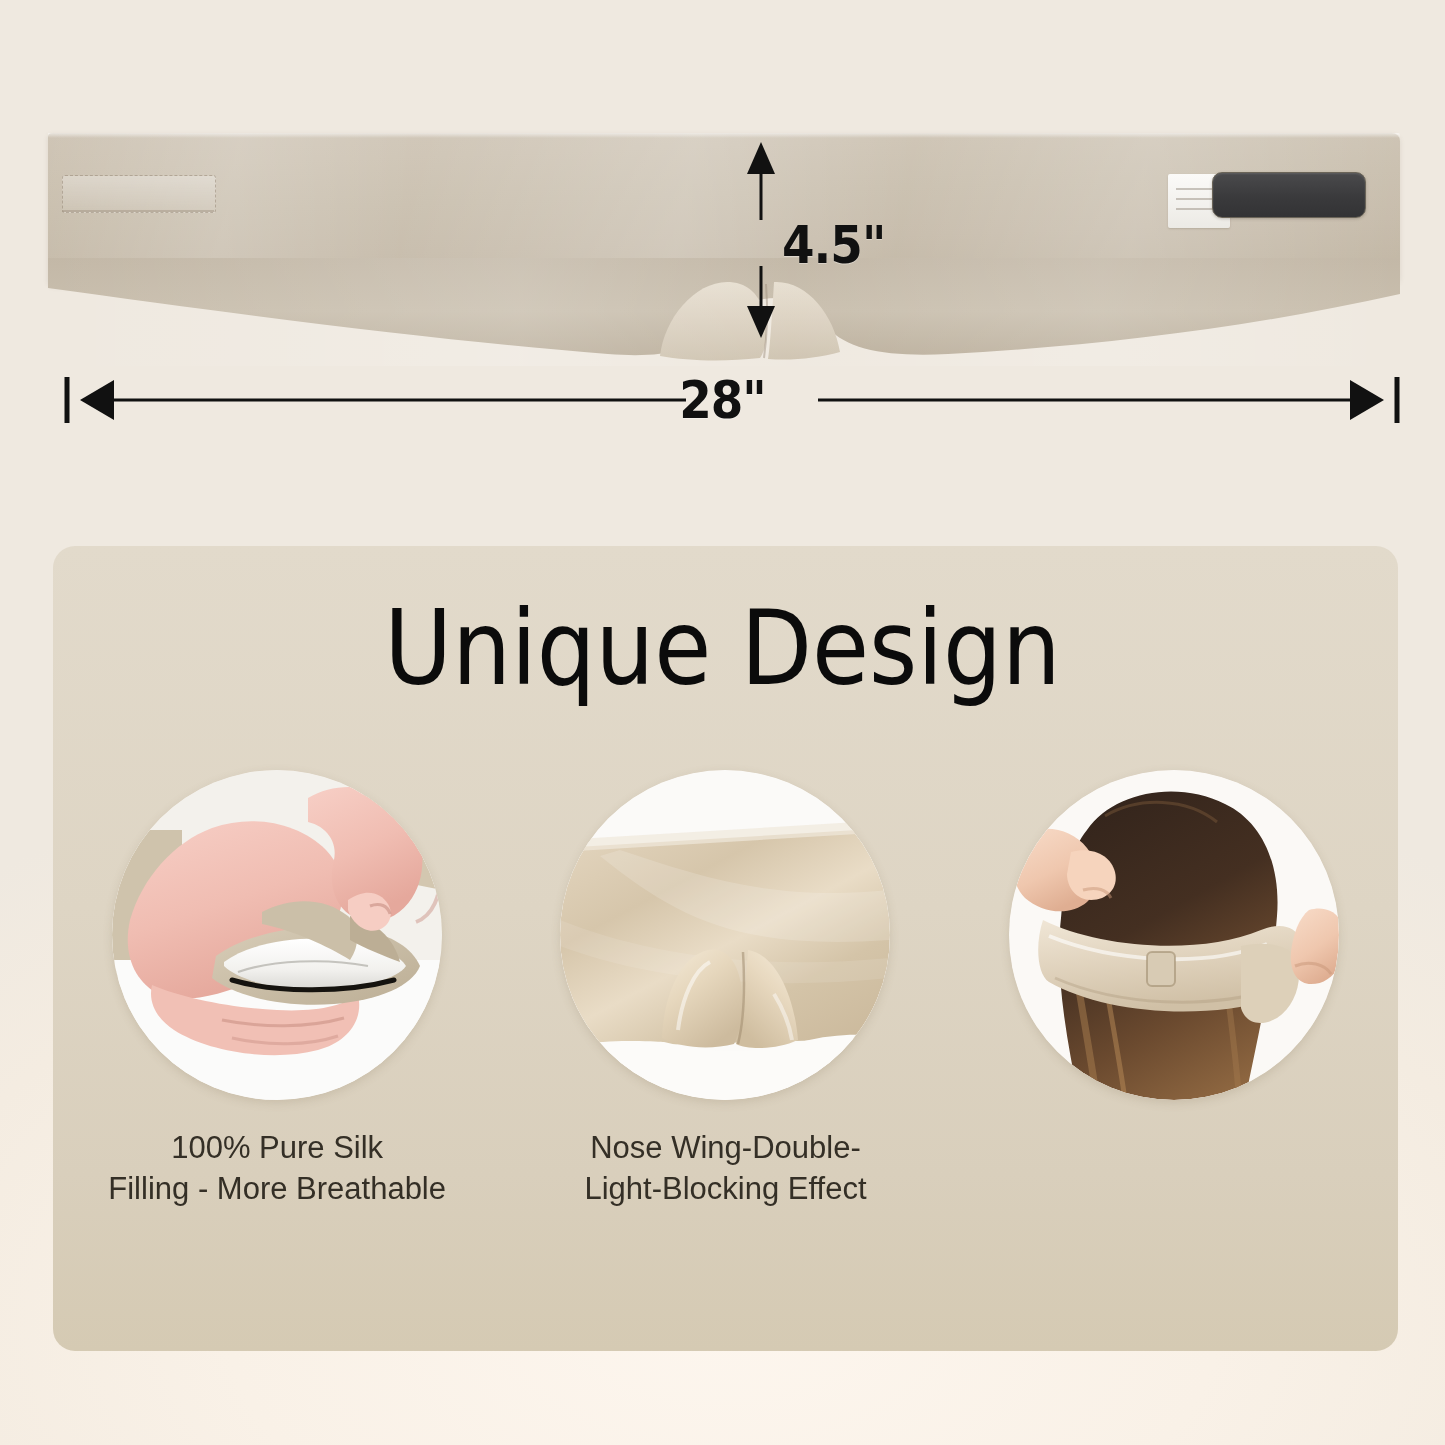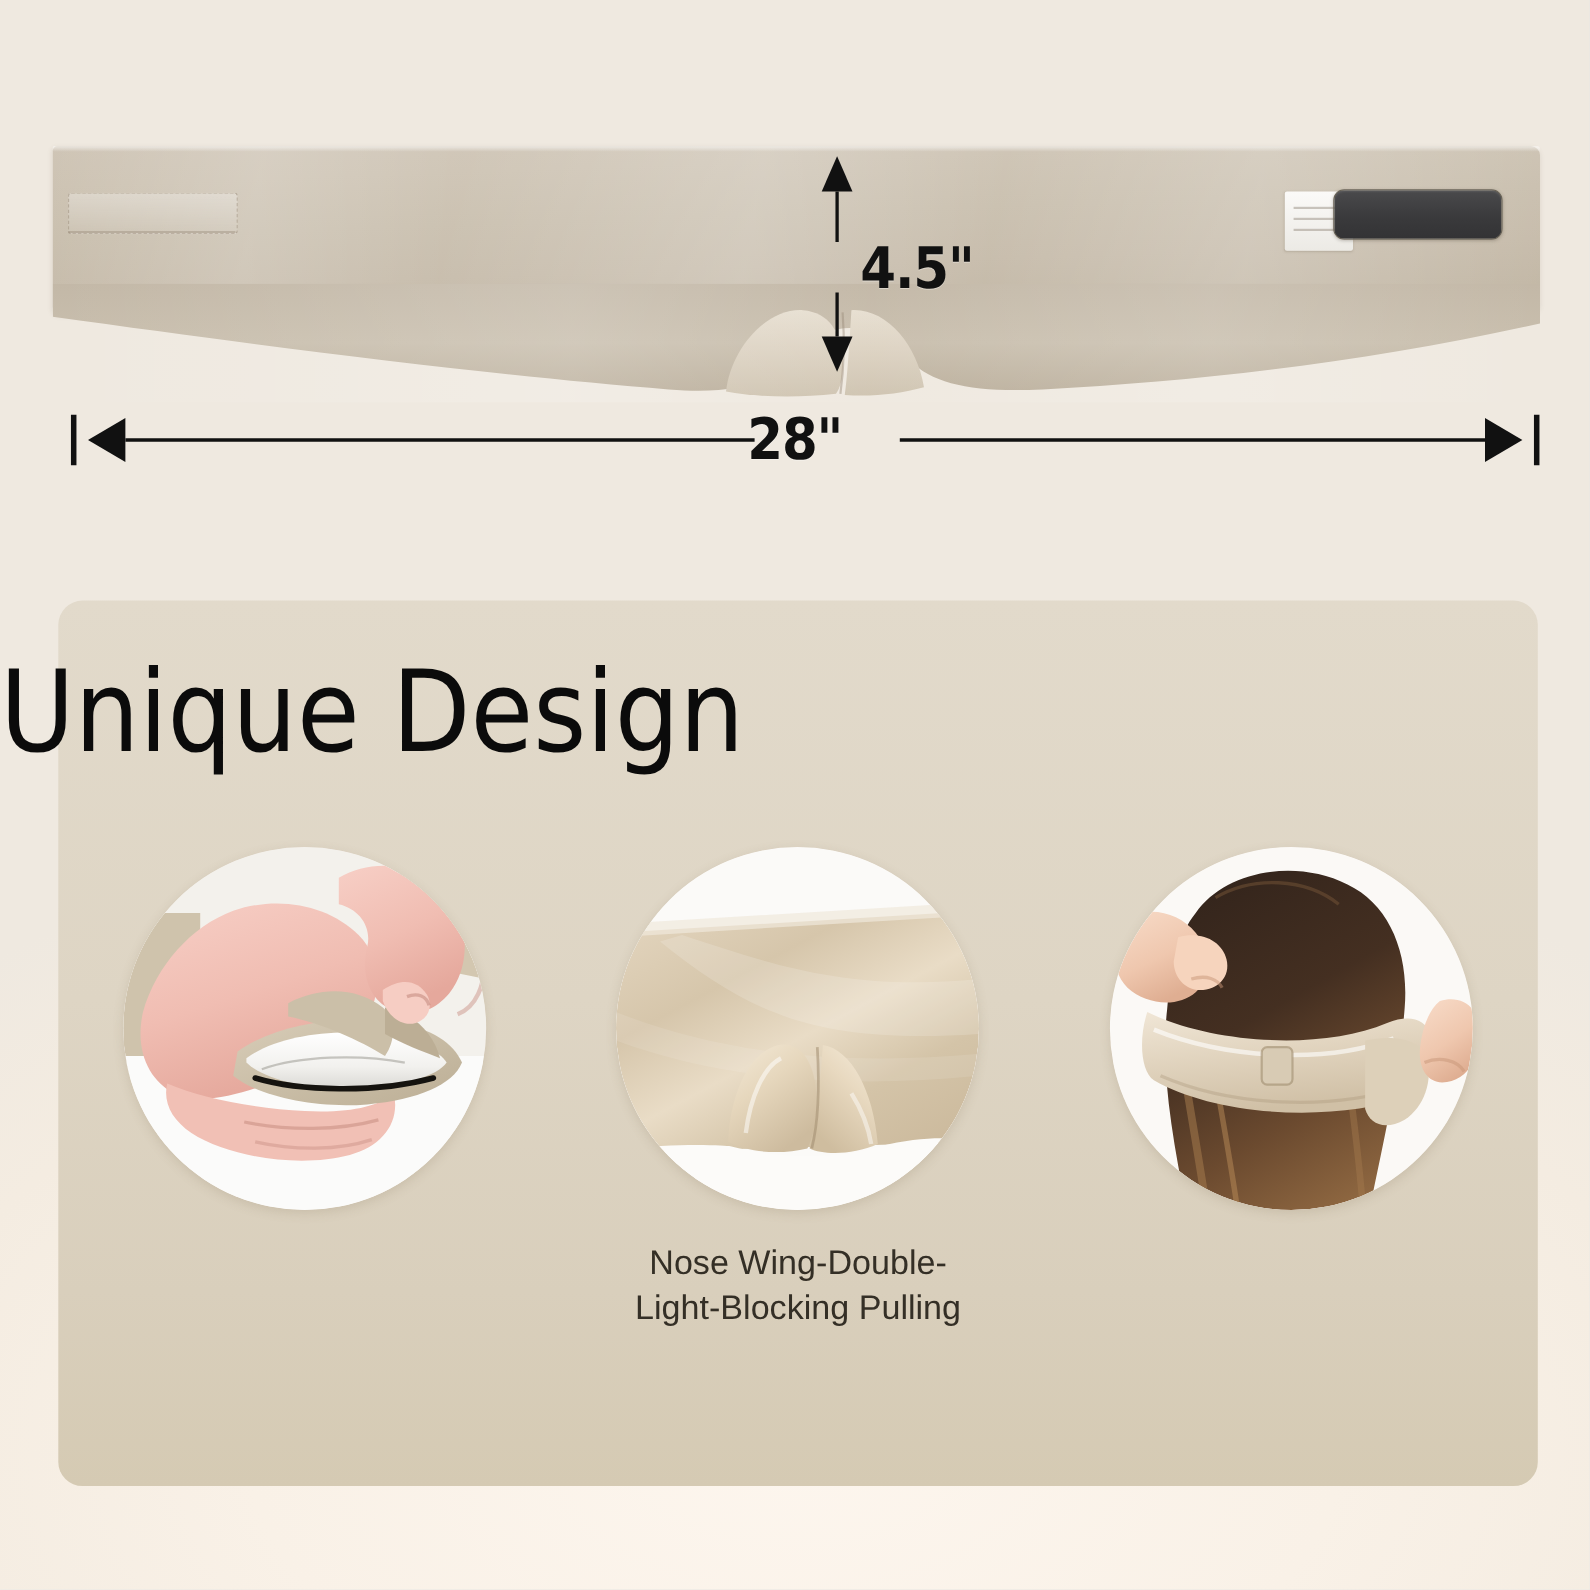--- a/index.html
+++ b/index.html
@@ -106,21 +106,21 @@
     text-shadow:0 1px 0 rgba(255,255,255,0.35);
   }
 
   
   #panel{
     position:absolute;left:53px;top:546px;width:1345px;height:805px;
     background:linear-gradient(180deg,#e2dacb 0%,#ded5c4 45%,#d9cfbc 78%,#d5cab3 100%);
     border-radius:22px;
   }
   #panel-title{
-    position:absolute;left:0;right:0;top:588px;
+    position:absolute;left:0;right:0;top:588px;text-align:center;
     font-family:"DejaVu Sans Condensed","Liberation Sans",sans-serif;
     font-weight:normal;font-size:103px;color:#0b0b0b;letter-spacing:0px;
   }
 
   .features{
     position:absolute;left:53px;top:770px;width:1345px;height:560px;
     display:flex;justify-content:space-around;align-items:flex-start;
   }
   .feature{width:400px;display:flex;flex-direction:column;align-items:center;}
 
@@ -279,20 +279,22 @@
             <path d="M196,28 C226,10 268,14 292,40 C314,64 316,104 300,128
                      C286,150 260,158 240,146 C222,136 216,112 222,90
                      C226,72 214,56 196,52 Z" fill="url(#skin1)"></path>
             <path d="M236,130 C254,118 268,122 276,134 C282,144 278,156 266,160
                      C252,164 240,152 236,140 Z" fill="#f6cdc3"></path>
             <path d="M258,136 C268,132 276,136 278,144" fill="none" stroke="rgba(190,130,118,0.5)" stroke-width="3"></path>
             <path d="M286,40 C308,46 326,70 328,100 C330,126 320,146 304,152" fill="none" stroke="rgba(200,140,128,0.45)" stroke-width="4"></path>
           </g>
         </svg>
       </div>
+      <div class="caption">100% Pure Silk
+Filling - More Breathable</div>
     </div>
 
     <div class="feature">
       <div class="circle">
         <svg viewBox="0 0 330 330" aria-hidden="true">
           <defs>
             <clipPath id="c2">
                 <circle cx="165" cy="165" r="165"></circle>
               </clipPath>
             <linearGradient id="silkBody" x1="0.1" y1="0" x2="0.9" y2="1">
@@ -328,21 +330,21 @@
             <path d="M183,182 C185,216 184,250 178,274" fill="none" stroke="rgba(160,140,112,0.55)" stroke-width="2.5"></path>
             <path d="M118,260 C122,228 134,200 150,192" fill="none" stroke="rgba(255,255,255,0.5)" stroke-width="4"></path>
             <path d="M214,224 C224,240 230,258 232,270" fill="none" stroke="rgba(255,255,255,0.45)" stroke-width="4"></path>
 
             <path d="M0,276 C60,268 100,272 104,272 C150,284 200,284 240,272
                      C280,262 310,264 330,268 L330,330 L0,330 Z" fill="#fcfbf9"></path>
           </g>
         </svg>
       </div>
       <div class="caption">Nose Wing-Double-
-Light-Blocking Pulling</div>
+Light-Blocking Effect</div>
     </div>
 
     <div class="feature">
       <div class="circle">
         <svg viewBox="0 0 330 330" aria-hidden="true">
           <defs>
             <clipPath id="c3">
                 <circle cx="165" cy="165" r="165"></circle>
               </clipPath>
             <linearGradient id="hairg" x1="0.3" y1="0" x2="0.7" y2="1">

